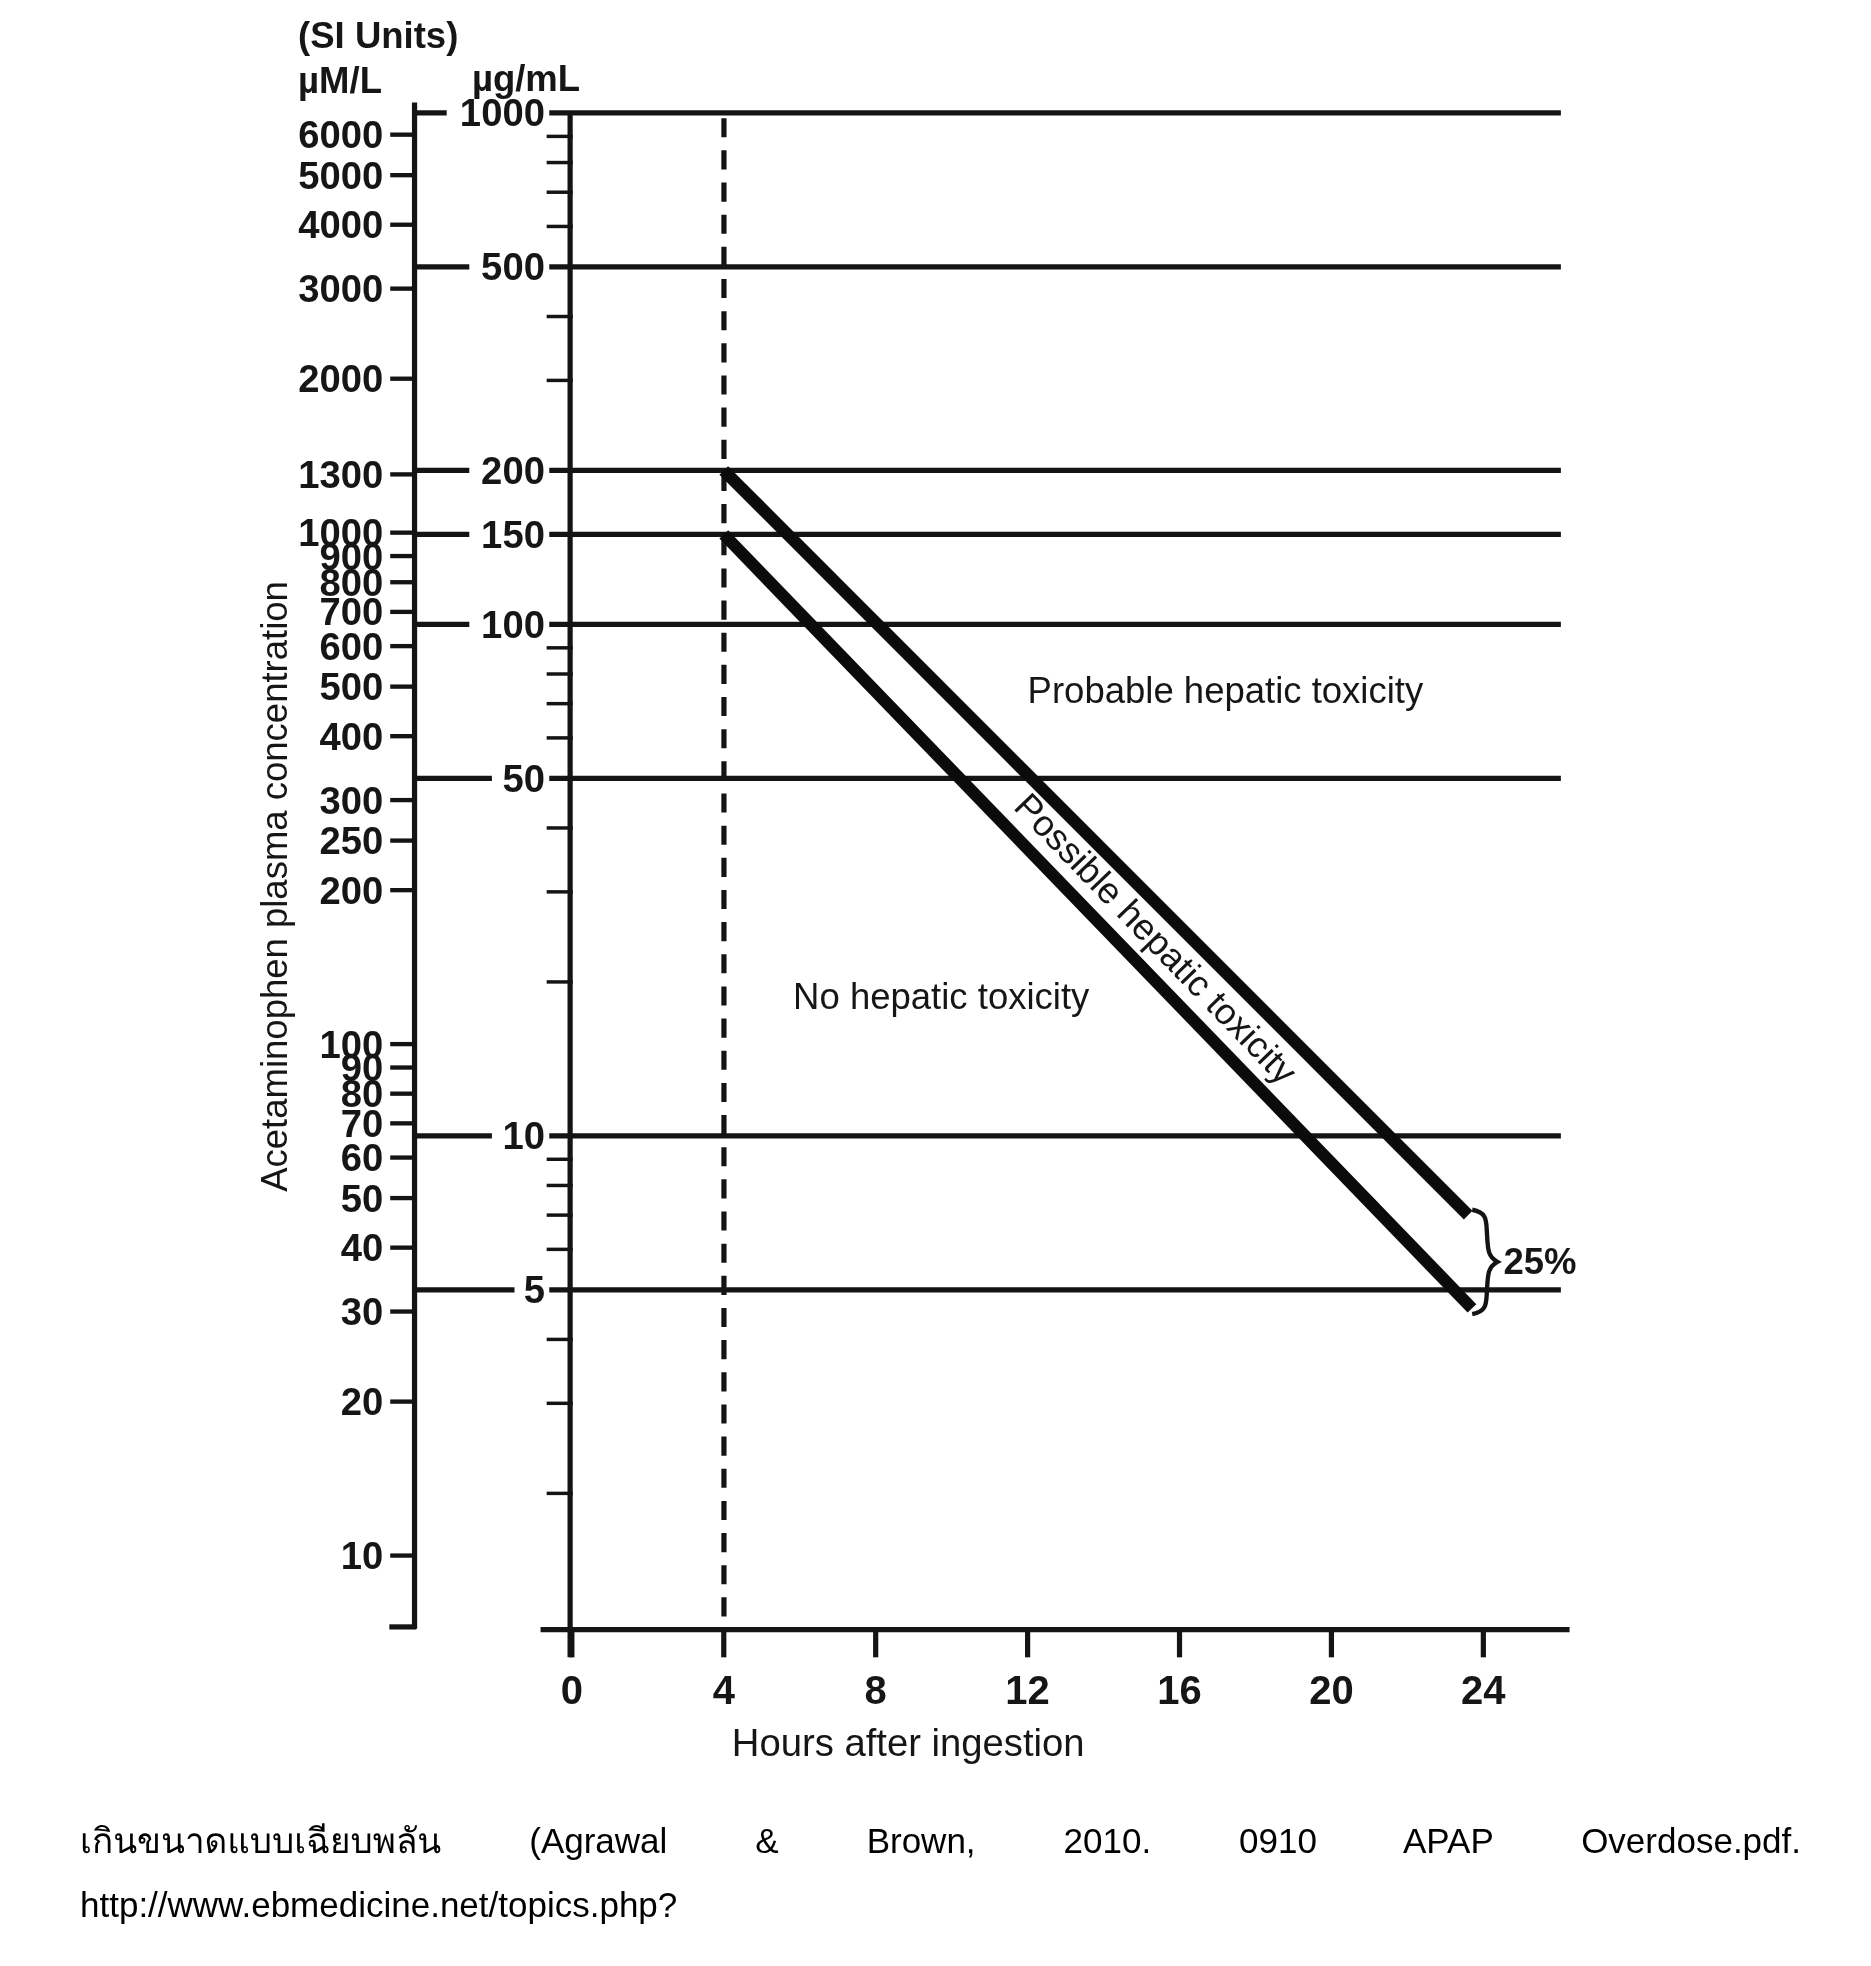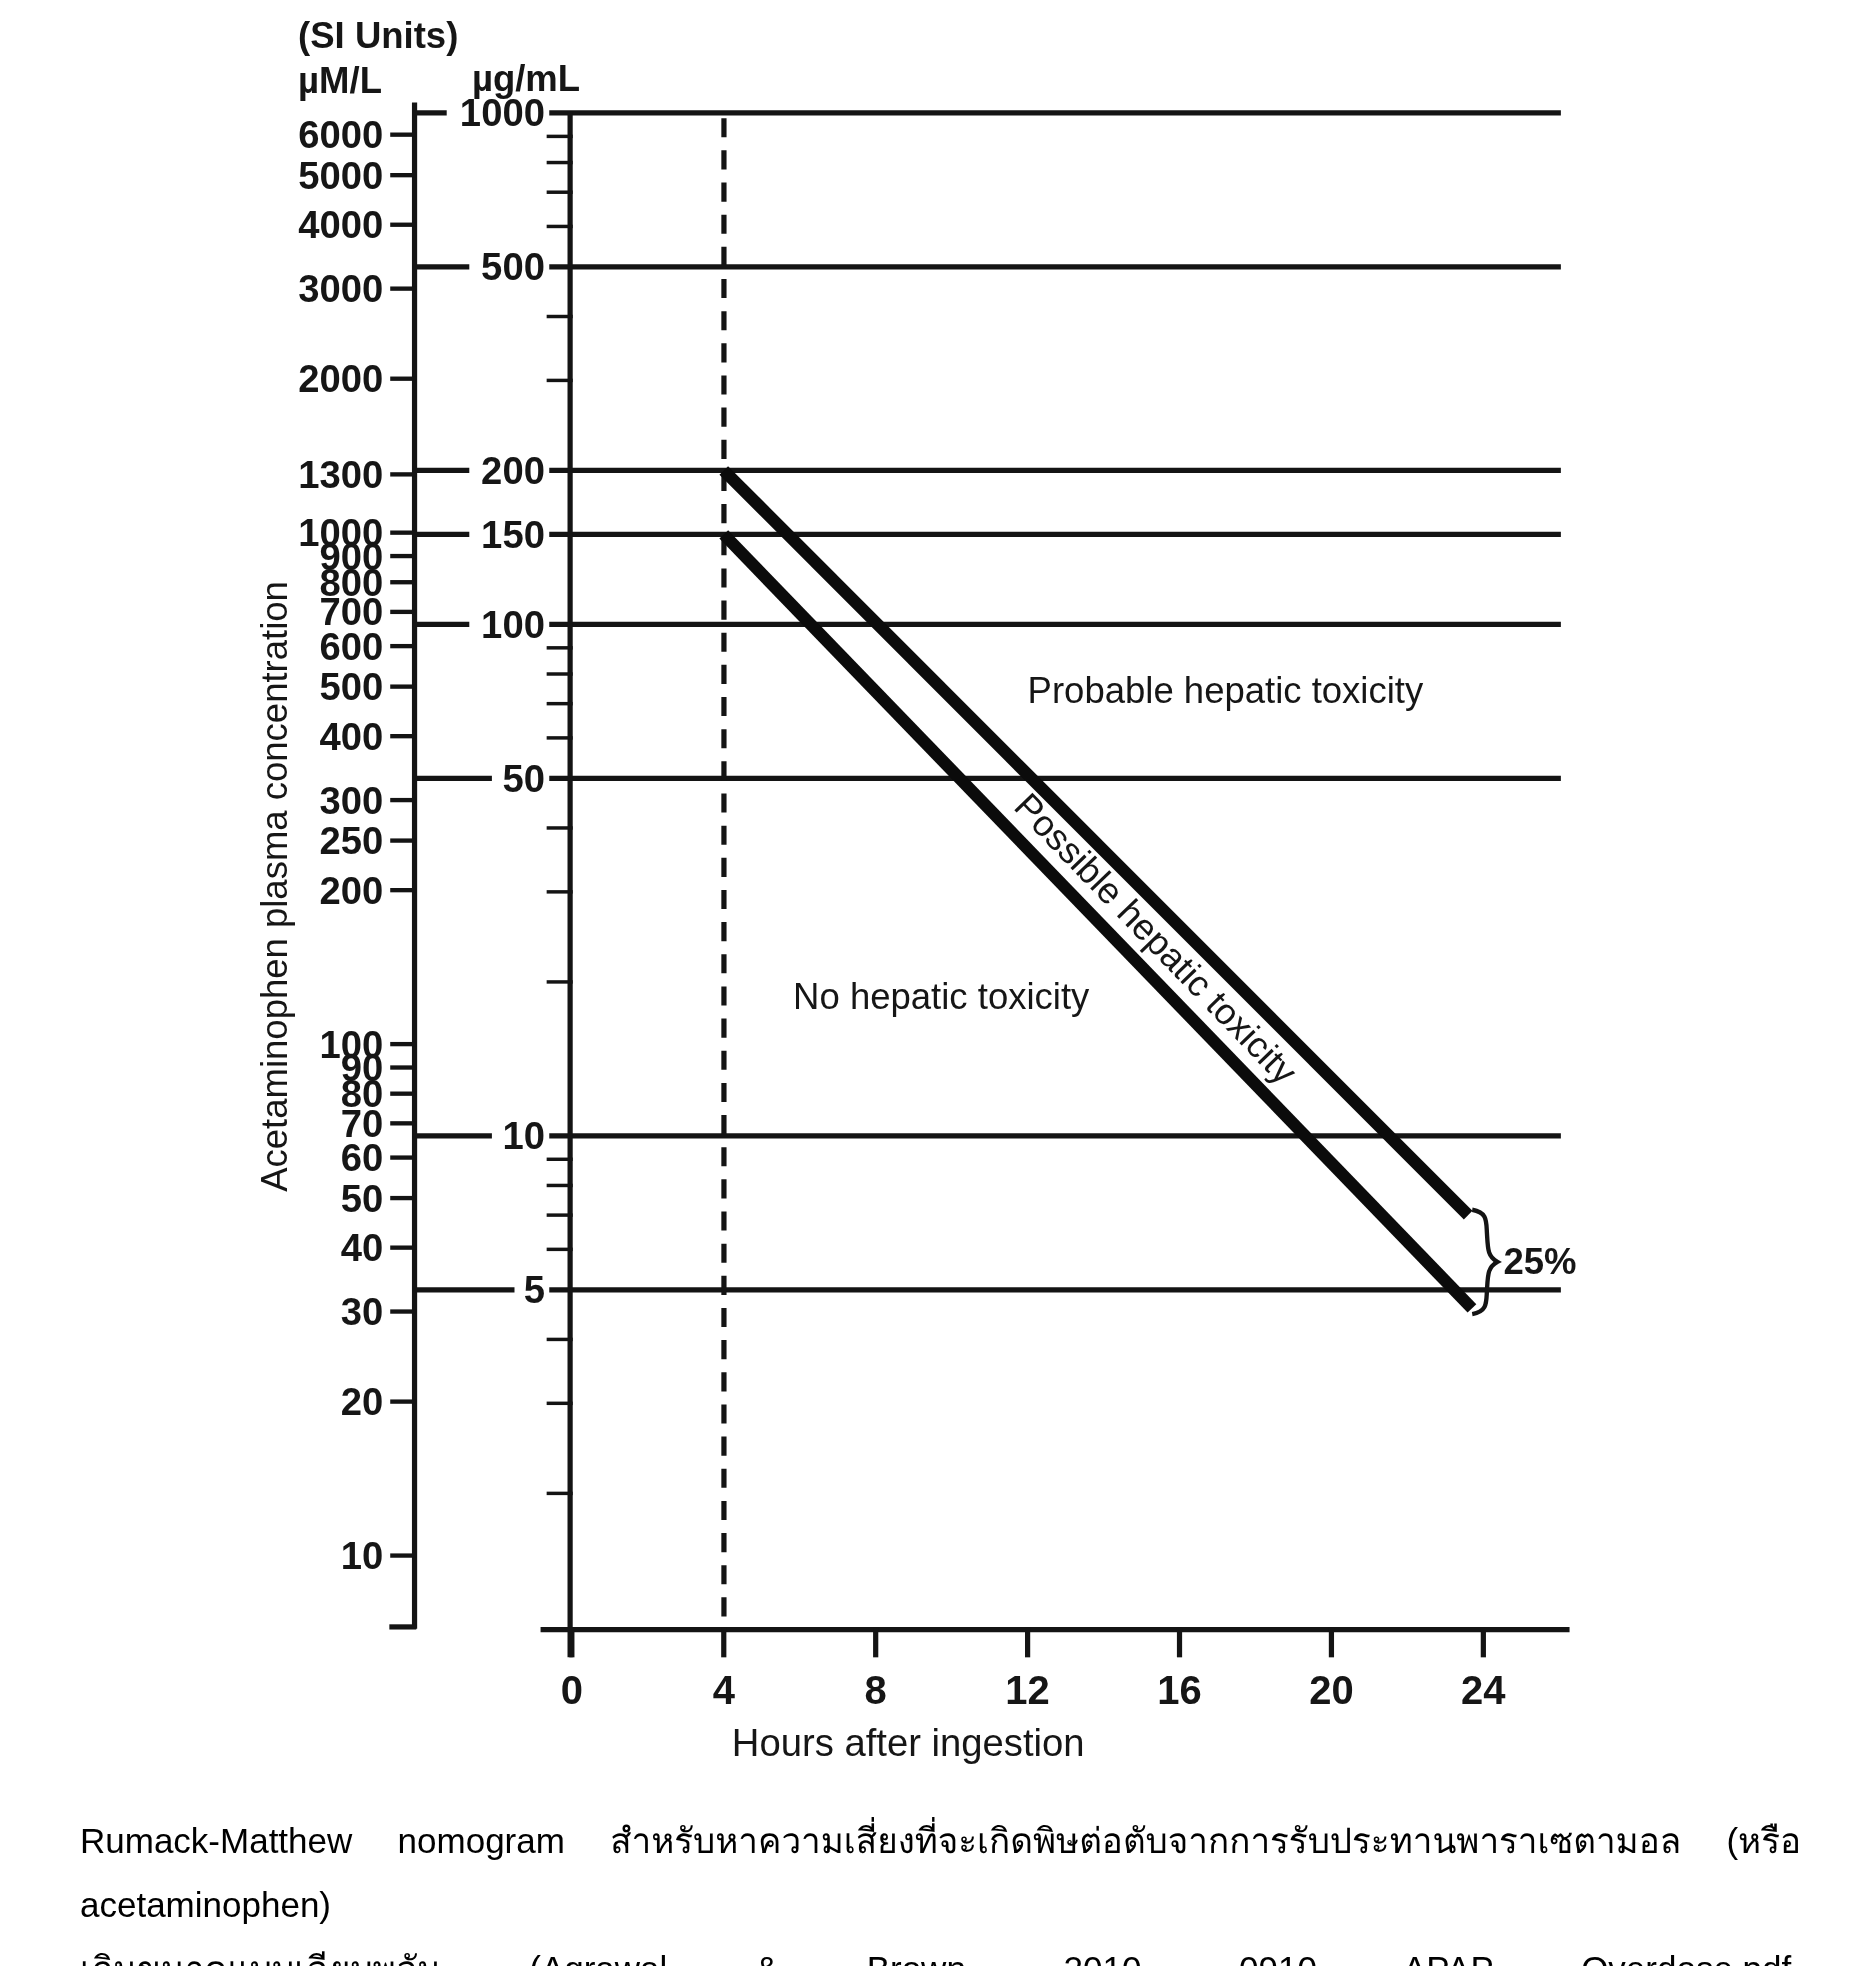--- a/index.html
+++ b/index.html
@@ -140,18 +140,17 @@
         <text x="0" y="0" font-size="42" font-weight="400" text-anchor="middle" dominant-baseline="central" font-family="&quot;Liberation Sans&quot;,&quot;DejaVu Sans&quot;,sans-serif" transform="translate(316,1020) rotate(-90)">Acetaminophen plasma concentration</text>
         <text x="1045" y="2005" font-size="44" font-weight="400" text-anchor="middle" dominant-baseline="central" font-family="&quot;Liberation Sans&quot;,&quot;DejaVu Sans&quot;,sans-serif">Hours after ingestion</text>
         <text x="1410" y="795" font-size="42" font-weight="400" text-anchor="middle" dominant-baseline="central" font-family="&quot;Liberation Sans&quot;,&quot;DejaVu Sans&quot;,sans-serif">Probable hepatic toxicity</text>
         <text x="0" y="0" font-size="42" font-weight="400" text-anchor="middle" dominant-baseline="central" font-family="&quot;Liberation Sans&quot;,&quot;DejaVu Sans&quot;,sans-serif" transform="translate(1330,1080) rotate(46)">Possible hepatic toxicity</text>
         <text x="1083" y="1147" font-size="42" font-weight="400" text-anchor="middle" dominant-baseline="central" font-family="&quot;Liberation Sans&quot;,&quot;DejaVu Sans&quot;,sans-serif">No hepatic toxicity</text>
         <path d="M 1694,1392 C 1712,1395 1710,1406 1711,1420 C 1712,1438 1712,1446 1723,1452 C 1712,1458 1712,1466 1711,1484 C 1710,1498 1712,1509 1694,1512" fill="none" stroke="#141414" stroke-width="5"></path>
         <text x="1730" y="1452" font-size="42" font-weight="700" text-anchor="start" dominant-baseline="central" font-family="&quot;Liberation Sans&quot;,&quot;DejaVu Sans&quot;,sans-serif">25%</text>
       </svg>
   </div>
   <div class="caption">
-    <div class="just">Rumack-Matthew nomogram สำหรับหาความเสี่ยงที่จะเกิดพิษต่อตับจากการรับประทานพาราเซตามอล (หรือ acetaminophen)</div>
     <div class="just">เกินขนาดแบบเฉียบพลัน (Agrawal &amp; Brown, 2010. 0910 APAP Overdose.pdf. http://www.ebmedicine.net/topics.php?</div>
 
   </div>
 </div>
 
 
 </body></html>

